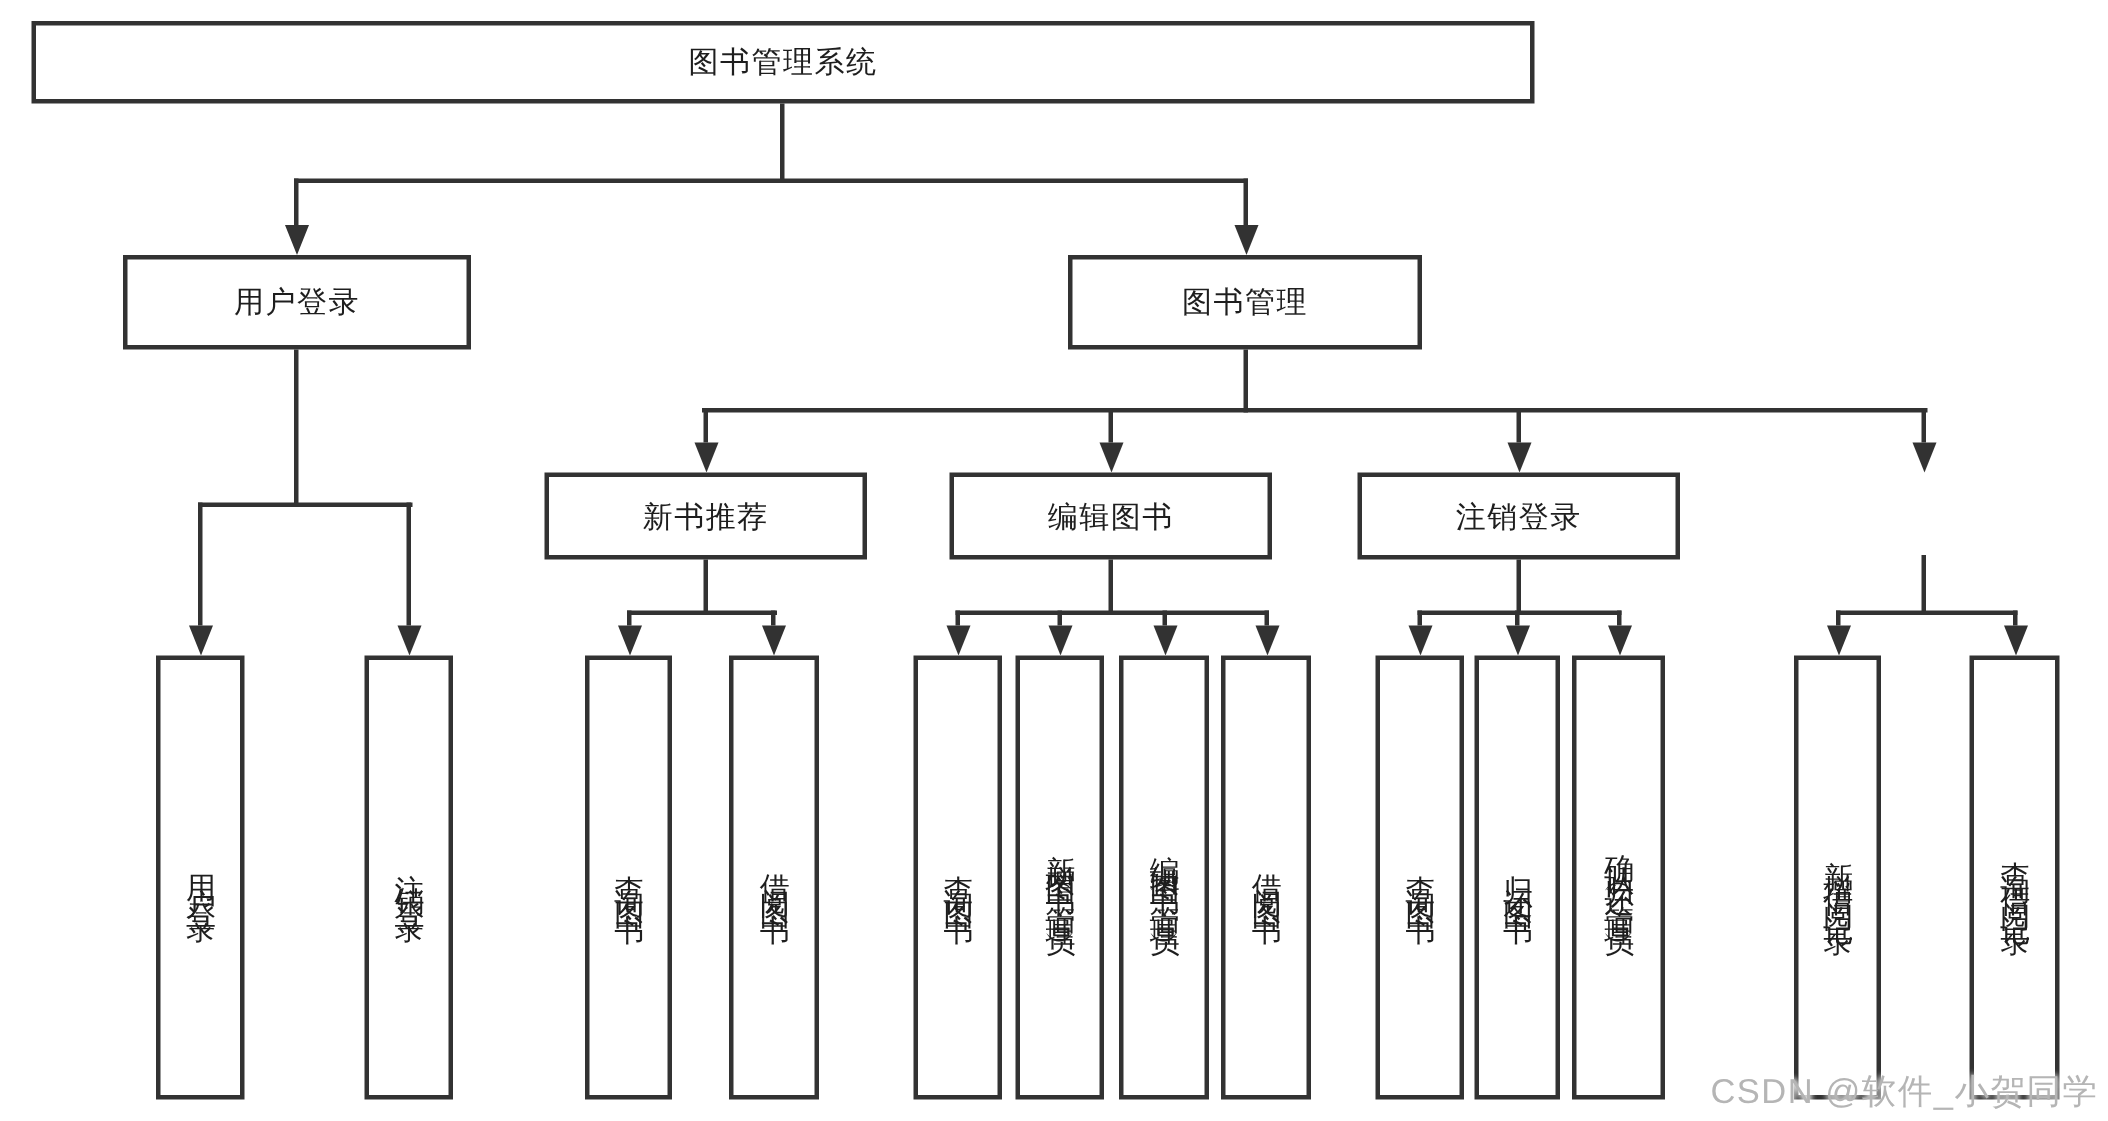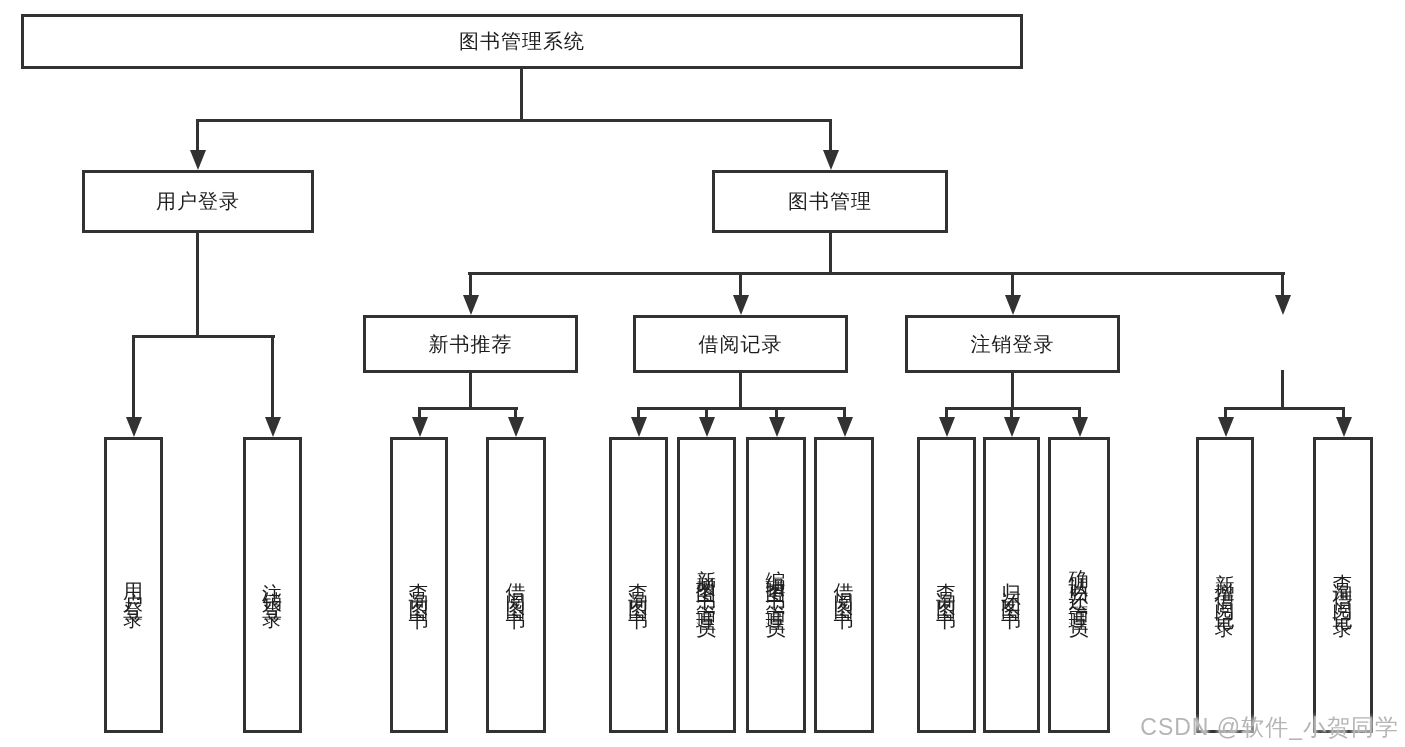--- a/index.html
+++ b/index.html
@@ -109,21 +109,21 @@
     <span>用户登录</span>
   </div>
   <div class="box h-box" style="left:712px;top:170px;width:236px;height:63px">
     <span>图书管理</span>
   </div>
 
   <div class="box h-box" style="left:363px;top:315px;width:215px;height:58px">
     <span>新书推荐</span>
   </div>
   <div class="box h-box" style="left:633px;top:315px;width:215px;height:58px">
-    <span>借阅记录</span>
+    <span>编辑图书</span>
   </div>
   <div class="box h-box" style="left:905px;top:315px;width:215px;height:58px">
     <span>注销登录</span>
   </div>
 
   <div class="box v-box" style="left:104px;top:437px;width:59px;height:296px">
     <span class="vtext">用户登录</span>
   </div>
   <div class="box v-box" style="left:243px;top:437px;width:59px;height:296px">
     <span class="vtext">注销登录</span>

